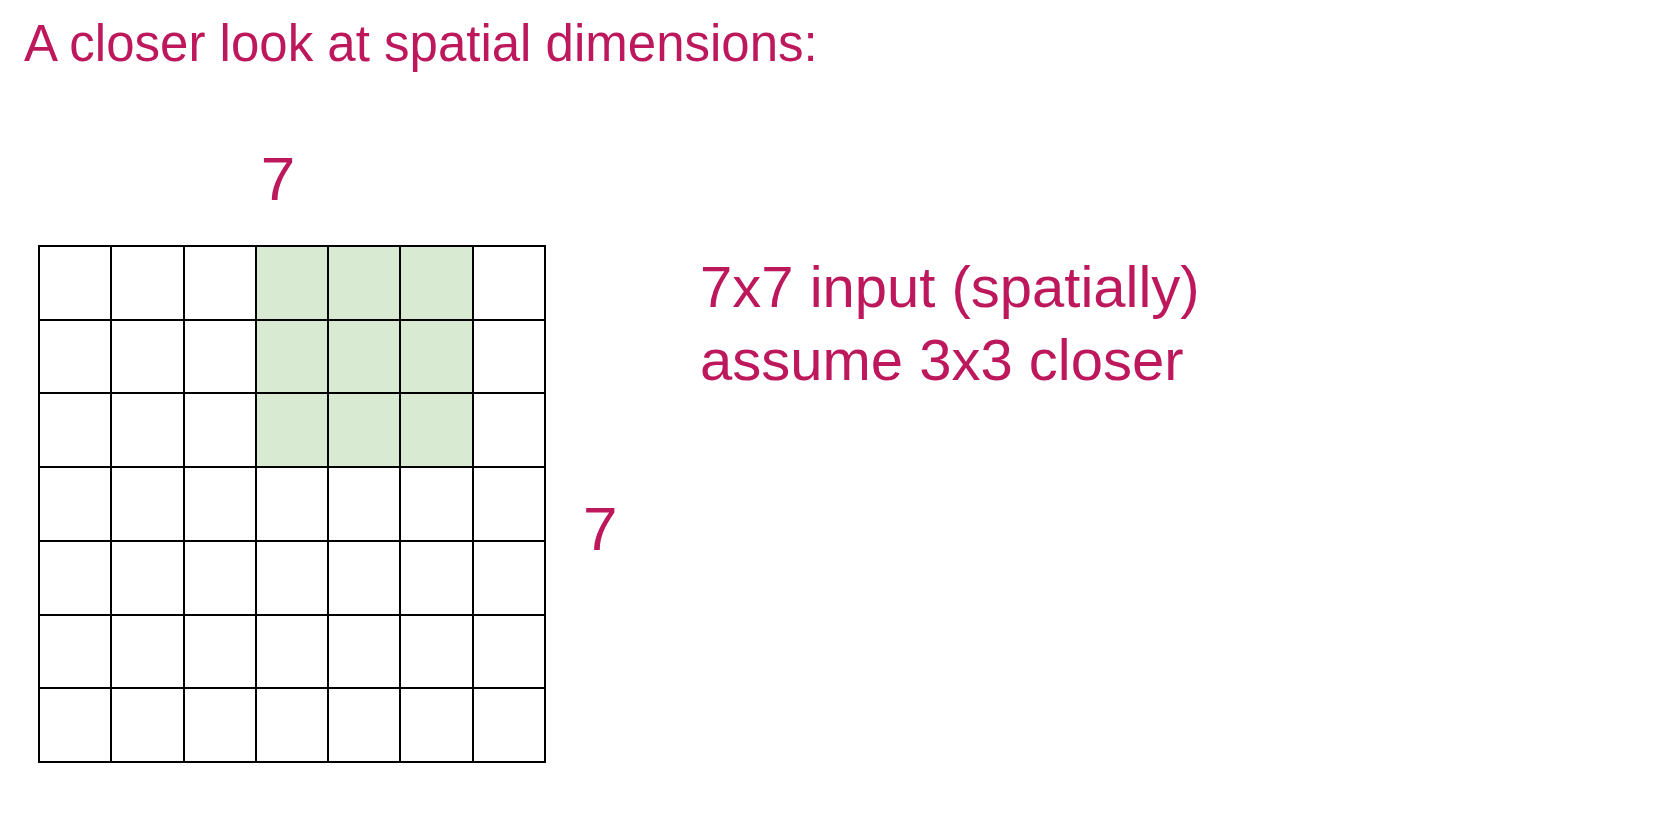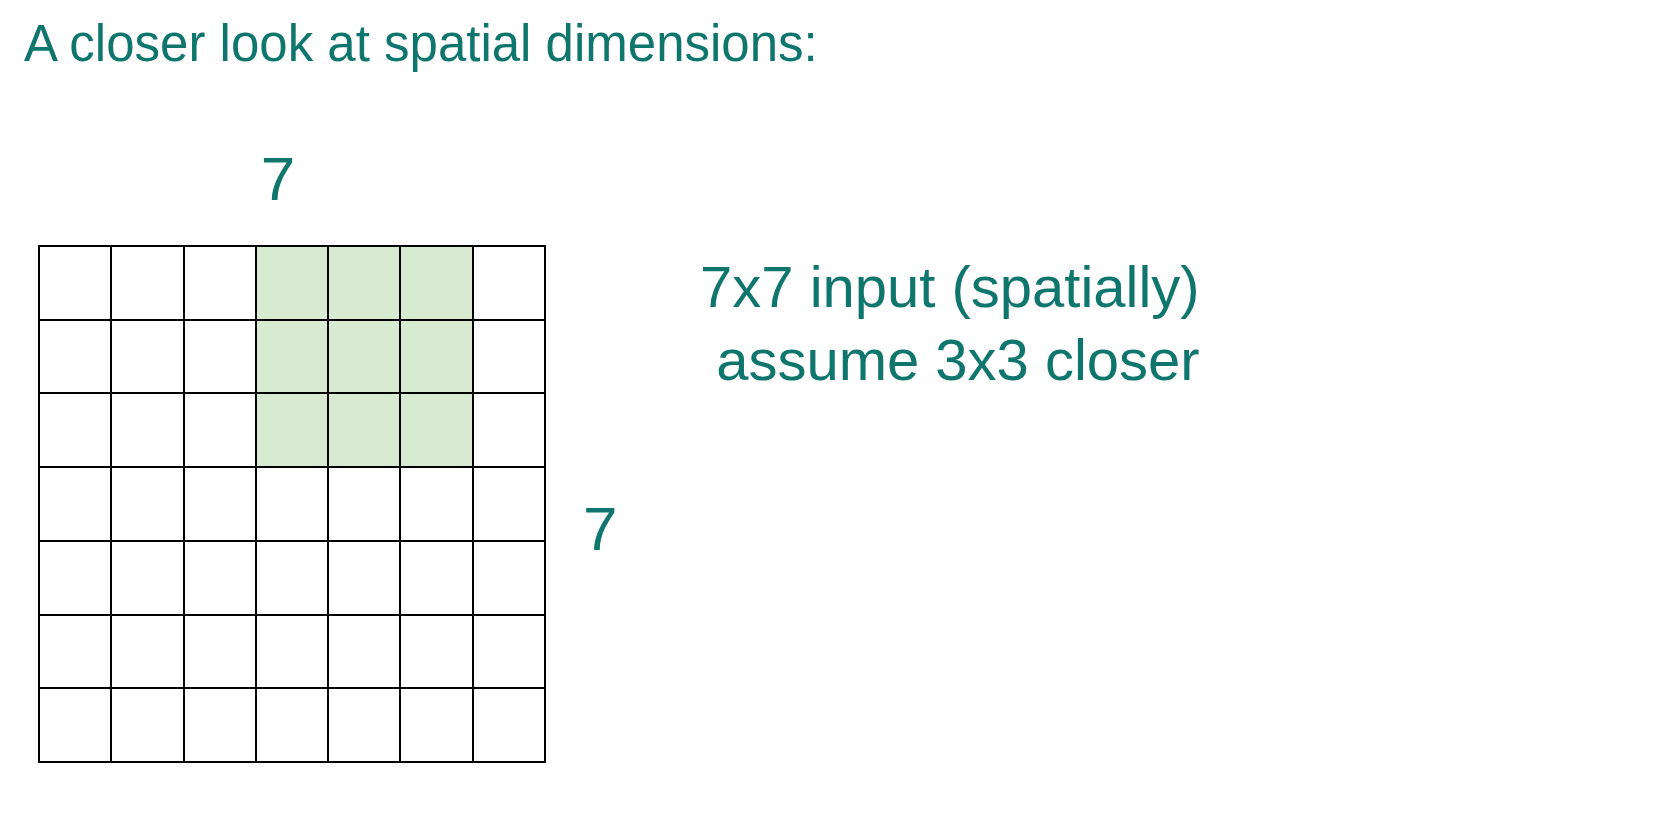--- a/index.html
+++ b/index.html
@@ -6,21 +6,21 @@
     margin: 0;
     padding: 0;
     background: #ffffff;
   }
   .slide {
     position: relative;
     width: 1576px;
     height: 819px;
     background: #ffffff;
     font-family: "Liberation Sans", "DejaVu Sans", sans-serif;
-    color: #0f766e;
+    color: #be185d;
     overflow: hidden;
   }
   .slide-title {
     position: absolute;
     left: 24px;
     top: 14px;
     font-size: 51px;
     font-weight: 400;
     letter-spacing: 0px;
     white-space: nowrap;
@@ -58,21 +58,20 @@
   .input-grid .cell {
     background: #ffffff;
   }
   .caption {
     position: absolute;
     left: 700px;
     top: 250px;
     font-size: 58px;
     line-height: 73px;
     white-space: nowrap;
-    text-align: right;
   }
 </style>
 </head>
 <body>
 
 <div class="slide">
 
   <div class="slide-title">A closer look at spatial dimensions:</div>
 
   <div class="dim-label top">7</div>

